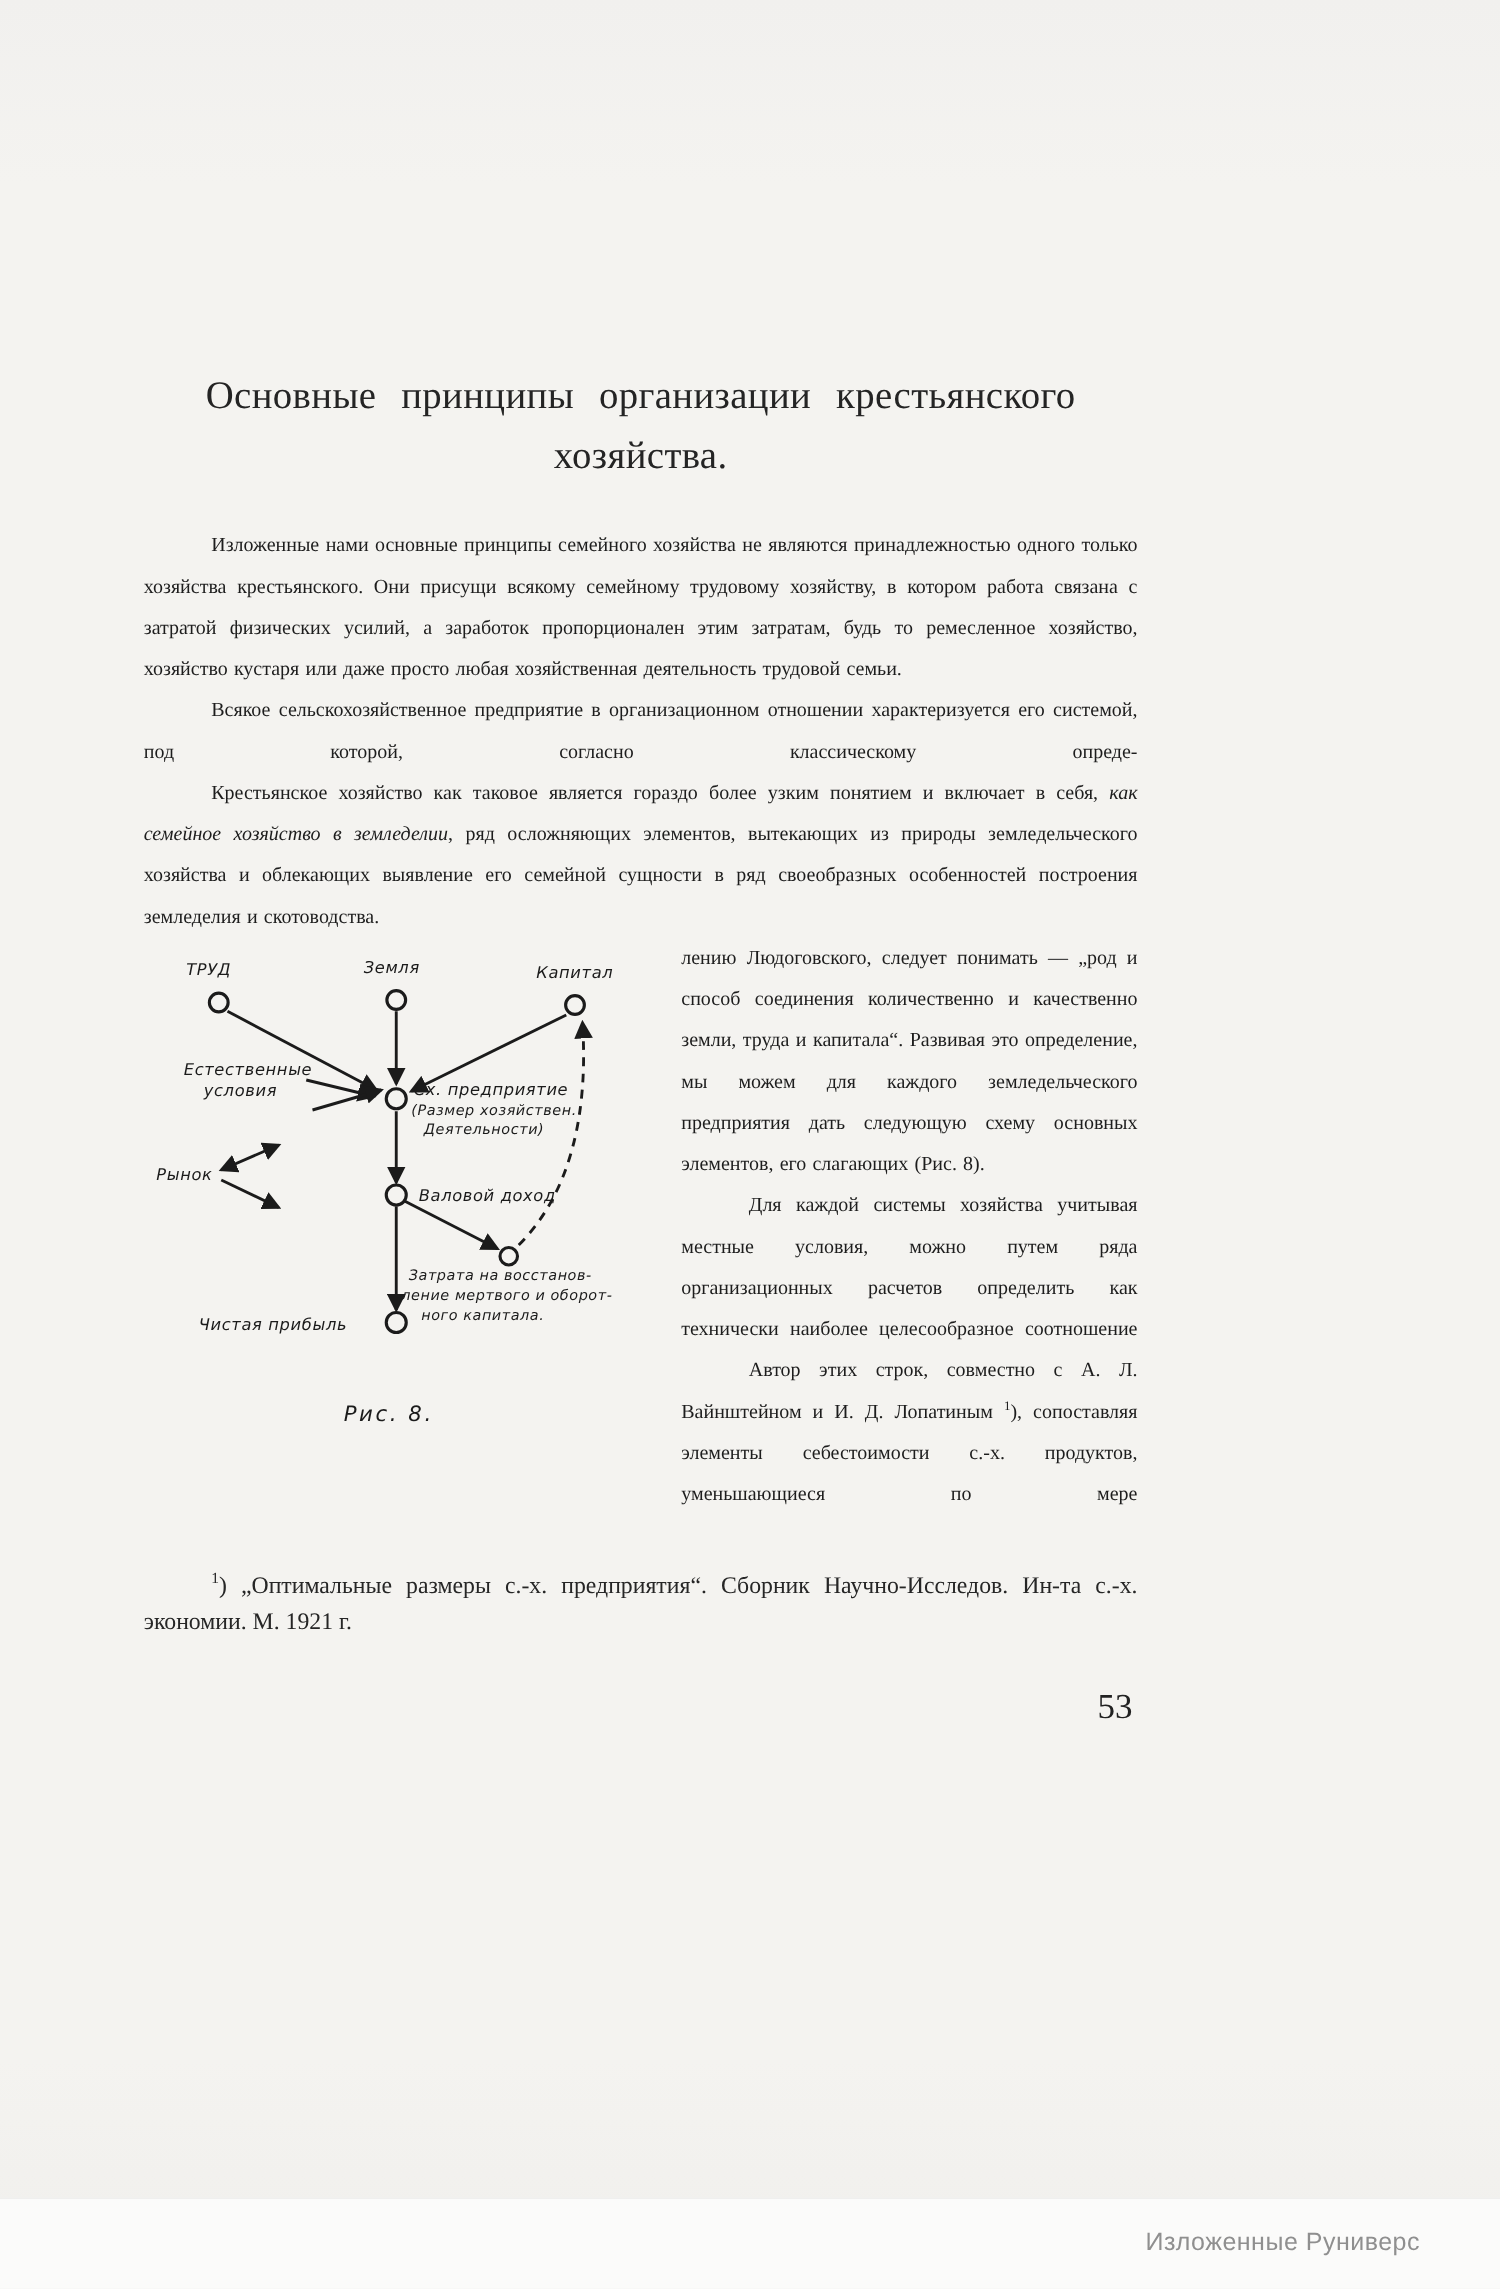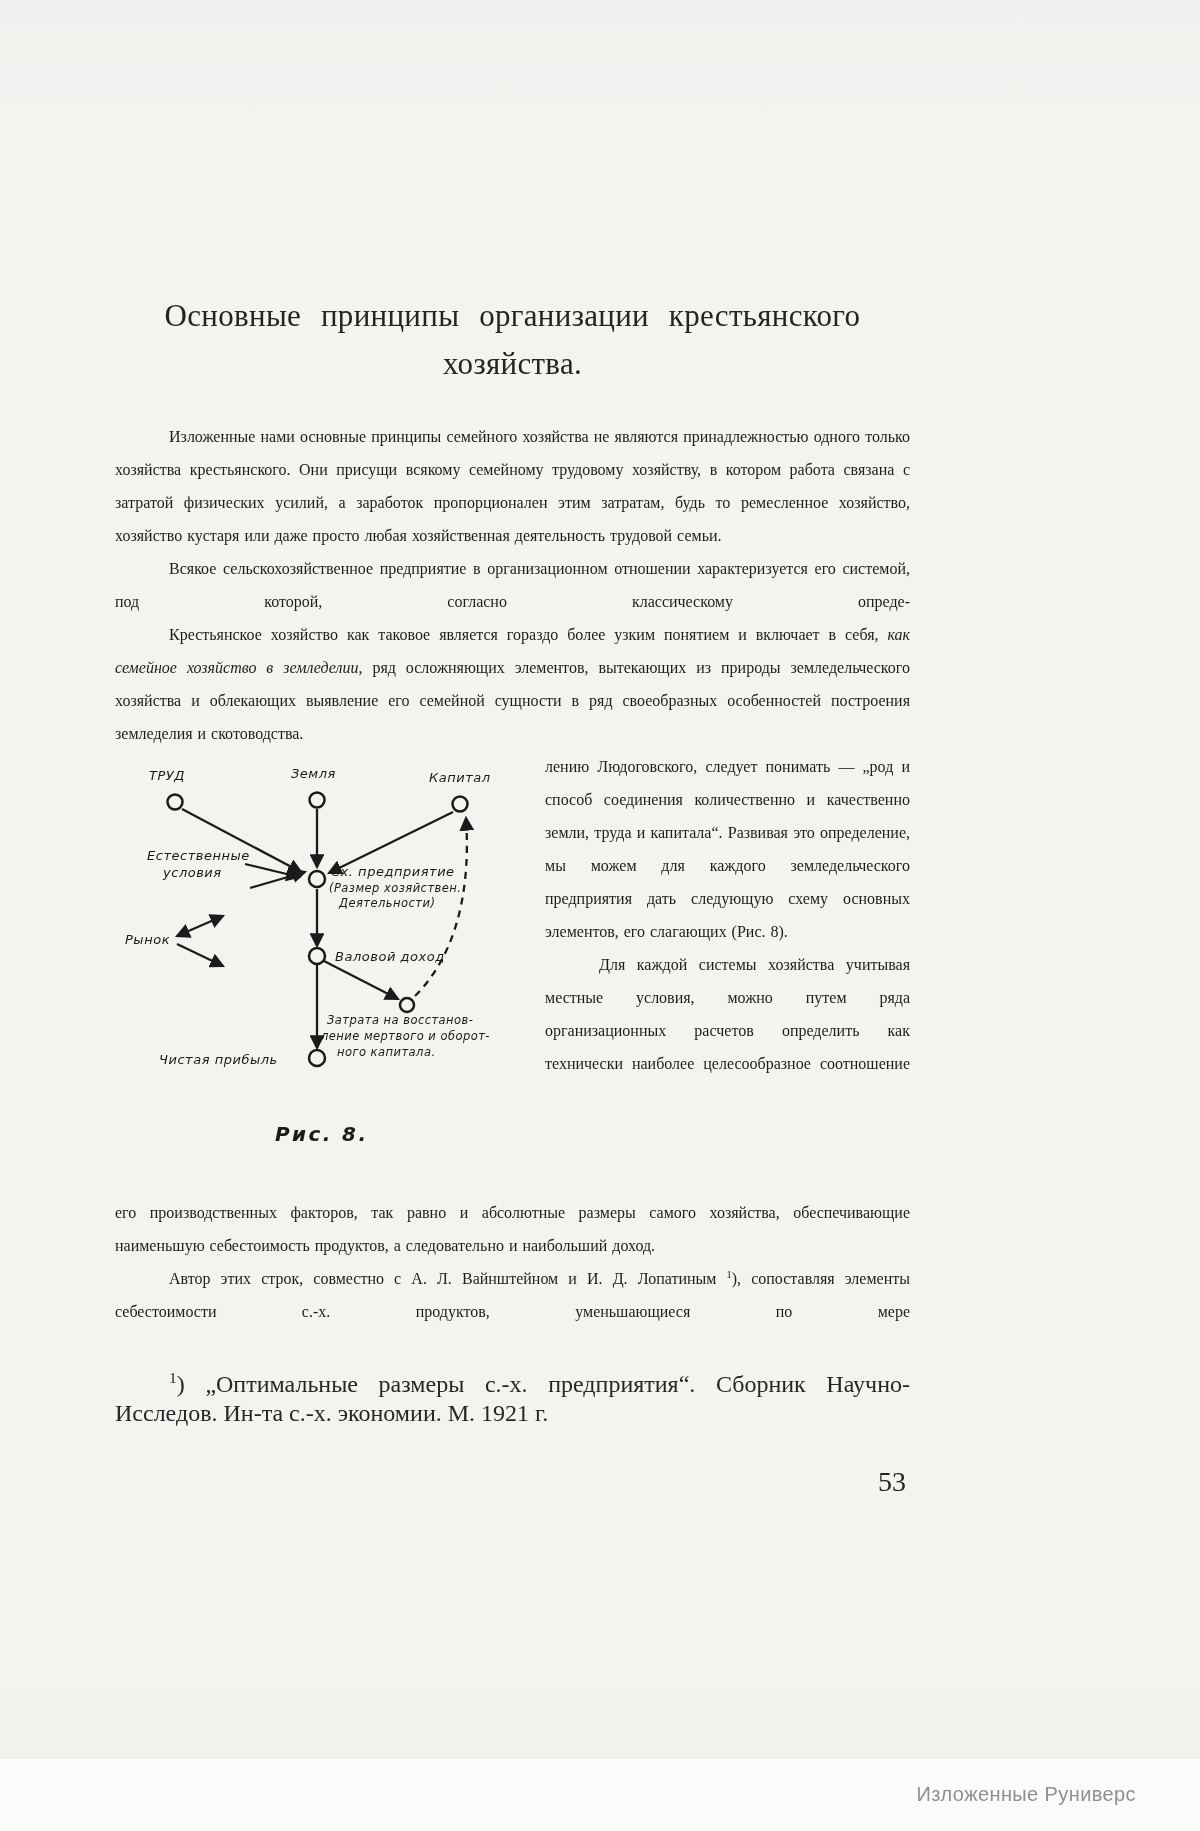--- a/index.html
+++ b/index.html
@@ -59,37 +59,36 @@
     float: left;
     width: 412px;
     height: 432px;
     margin: 10px 18px 4px 0;
     padding: 0;
   }
   figure.fig svg { display: block; }
   figcaption.fig-caption {
     font-family: "DejaVu Sans", sans-serif;
     font-style: italic;
-    font-size: 20px;
+    font-size: 17px;
     letter-spacing: 0.12em;
     margin: 14px 0 0 160px;
     color: #1b1b1b;
-    font-weight: bold;
   }
   .diagram-label {
     font-family: "DejaVu Sans", sans-serif;
     font-style: italic;
     font-size: 13px;
     letter-spacing: 0.04em;
     fill: #1b1b1b;
   }
   .diagram-label.small { font-size: 11.5px; }
   .footnote {
     margin-top: 42px;
-    font-size: 24px;
+    font-size: 19px;
     line-height: 29px;
     text-align: justify;
     text-indent: 54px;
     color: #262626;
   }
   .page-number {
     margin-top: 38px;
     text-align: right;
     font-size: 28px;
     color: #222;
@@ -185,21 +184,20 @@
 
           <text class="diagram-label" x="44" y="304">Чистая прибыль</text>
         </svg>
         <figcaption class="fig-caption">Рис. 8.</figcaption>
       </figure>
 
       <p class="body">лению Людоговского, следует понимать — „род и способ соединения количественно и качественно земли, труда и капитала“. Развивая это определение, мы можем для каждого земледельческого предприятия дать следующую схему основных элементов, его слагающих (Рис. 8).</p>
       <p class="body indent cont-line">Для каждой системы хозяйства учитывая местные условия, можно путем ряда организационных расчетов определить как технически наиболее целесообразное соотношение</p>
     </div>
 
-    <p class="body clear-figure">его производственных факторов, так равно и абсолютные размеры самого хозяйства, обеспечивающие наименьшую себестоимость продуктов, а следовательно и наибольший доход.</p>
 
     <p class="body indent cont-line"><span>Автор этих строк, совместно с А. Л. Вайнштейном и И. Д. Лопатиным </span><sup>1</sup><span>), сопоставляя элементы себестоимости с.-х. продуктов, уменьшающиеся по мере</span></p>
 
     <p class="footnote"><sup>1</sup><span>) „Оптимальные размеры с.-х. предприятия“. Сборник Научно-Исследов. Ин-та с.-х. экономии. М. 1921 г.</span></p>
 
     <div class="page-number">53</div>
   </div>
 
   <div class="watermark-strip">
     <span class="watermark">Изложенные Руниверс</span>

